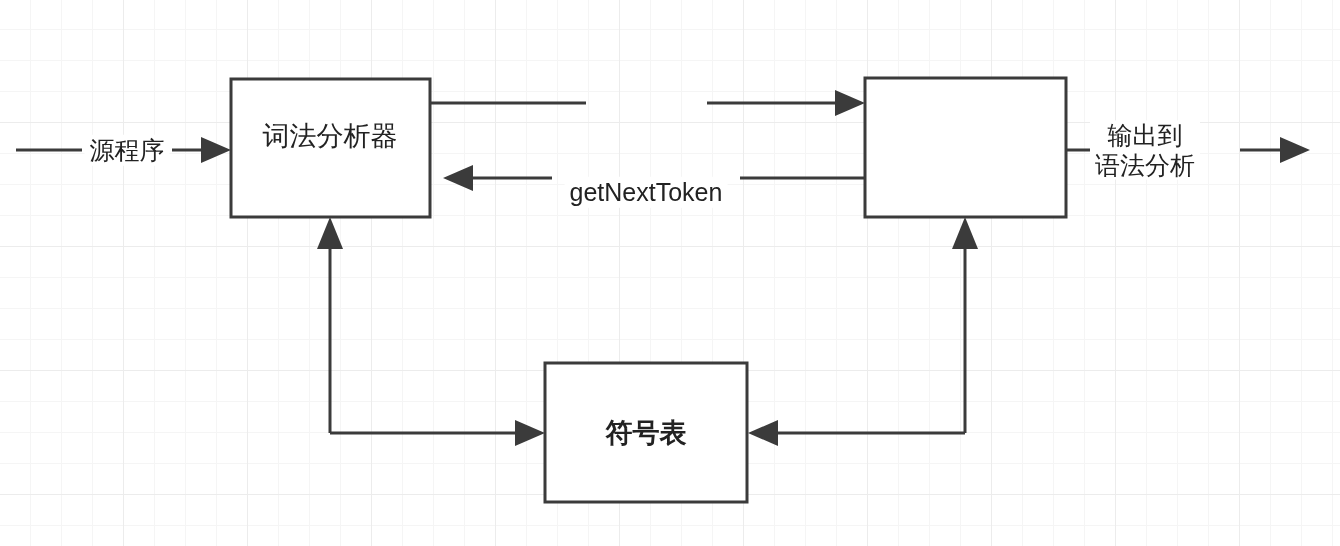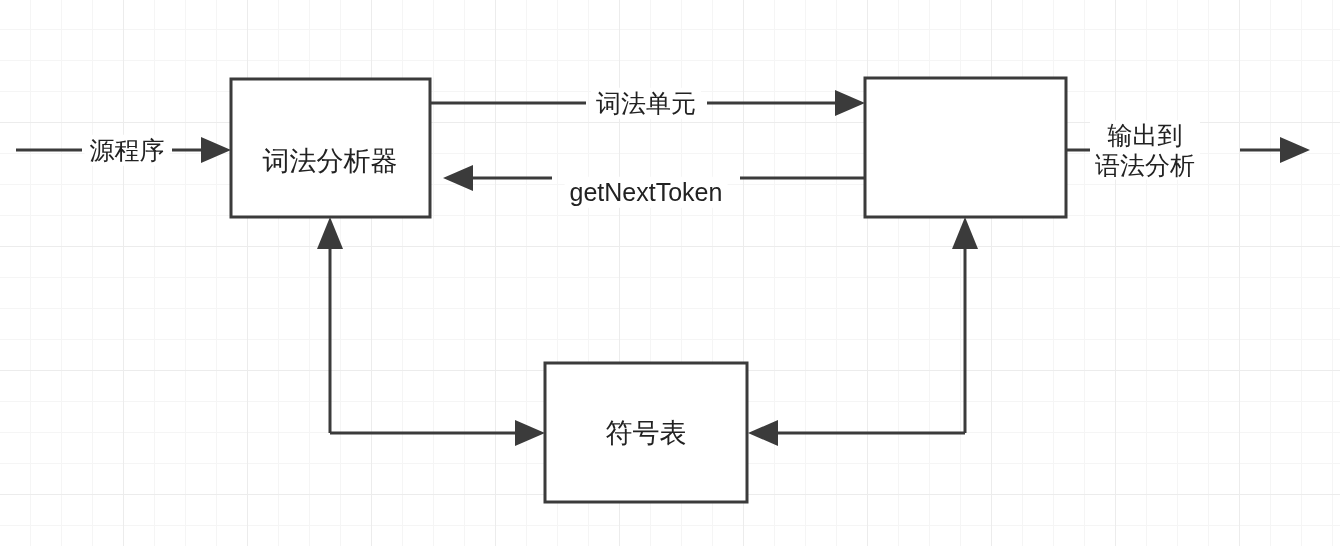--- a/index.html
+++ b/index.html
@@ -129,28 +129,27 @@
       <polygon class="arrow-head" points="748,433 778,420 778,446"></polygon>
     </g>
 
     <rect class="node-box" x="231" y="79" width="199" height="138"></rect>
 
     <rect class="node-box" x="865" y="78" width="201" height="139"></rect>
 
     <rect class="node-box" x="545" y="363" width="202" height="139"></rect>
   </svg>
 
-  <div class="node-label" style="left:330px; top:161px;">词法分析器</div>
+  <div class="node-label" style="left:330px; top:136px;">词法分析器</div>
 
 
-  <div class="node-label" style="left:646px; top:433px;">符号表</div>
+  <div class="node-label" style="left:646px; top:433px;font-weight:bold;">符号表</div>
 
   <div class="edge-label" style="left:127px; top:150px;">源程序</div>
 
-  <div class="edge-label" style="left:646px; top:103px;">词法单元</div>
 
   <div class="edge-label" style="left:646px; top:178px;margin-top:14px;">getNextToken</div>
 
   <div class="edge-label two-line" style="left:1145px; top:150px;">
     <span class="lbl-line">输出到</span>
     <span class="lbl-line">语法分析</span>
   </div>
 
 </div>
 

